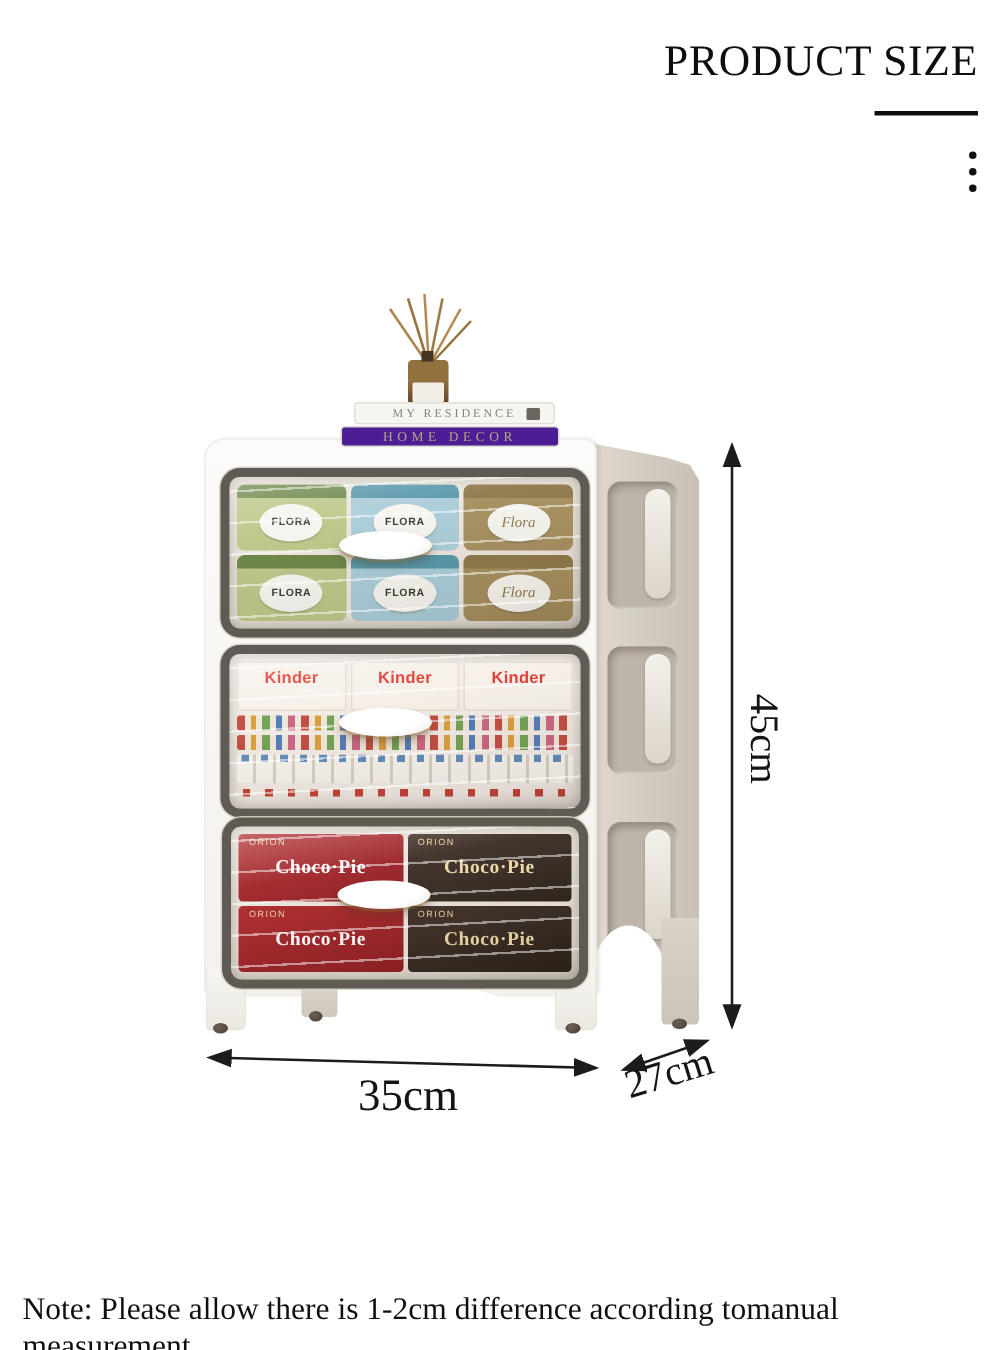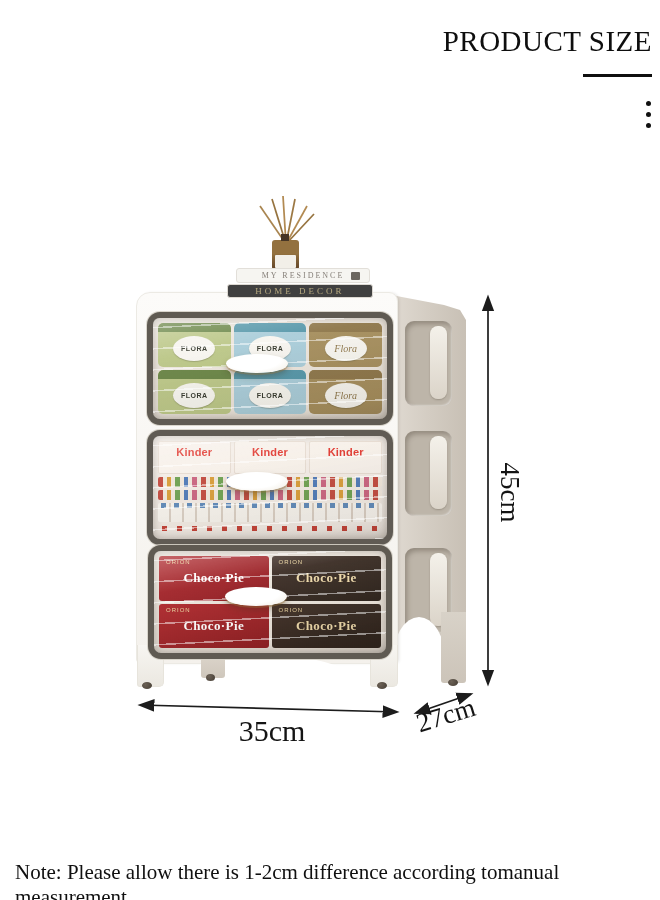--- a/index.html
+++ b/index.html
@@ -90,21 +90,21 @@
   .cbox-red{background:linear-gradient(160deg,#ad2126,#8c161b);}
   .cbox-red .choco{color:#fff;}
   .cbox-dark{background:linear-gradient(160deg,#3c2b22,#231912);}
   .cbox-dark .choco{color:#eed9a8;}
 
   
   .book{position:absolute;box-sizing:border-box;display:flex;align-items:center;justify-content:center;}
   .book-top{left:236px;top:268px;width:134px;height:15px;background:#f6f5f1;border:1px solid #e2dfd9;border-radius:3px;}
   .book-top span{font-size:8px;letter-spacing:2px;color:#87817a;}
   .book-top .mark{position:absolute;right:9px;top:3px;width:9px;height:8px;background:#6b665f;border-radius:1px;}
-  .book-bottom{left:227px;top:284px;width:146px;height:14px;background:#404040;border:1px solid #ddd9d2;border-radius:3px;}
+  .book-bottom{left:227px;top:284px;width:146px;height:14px;background:#4c1d95;border:1px solid #ddd9d2;border-radius:3px;}
   .book-bottom span{font-size:9px;letter-spacing:3px;color:#b5a87f;}
   .bottle{position:absolute;left:272px;top:240px;width:27px;height:30px;border-radius:3px;
     background:linear-gradient(180deg,#93713f 0 45%,#5f4226);}
   .bottle .label{position:absolute;left:3px;right:3px;bottom:2px;height:13px;background:#f2efe8;border-radius:1px;}
   .bottle .neck{position:absolute;left:9px;top:-6px;width:8px;height:7px;background:#463525;}
 
   
   .arrows{position:absolute;left:0;top:0;z-index:20;pointer-events:none;}
   .dim{position:absolute;z-index:21;color:#141414;text-align:center;}
   .dim-h{left:463px;top:477px;width:92px;font-size:27px;transform:rotate(90deg);}

